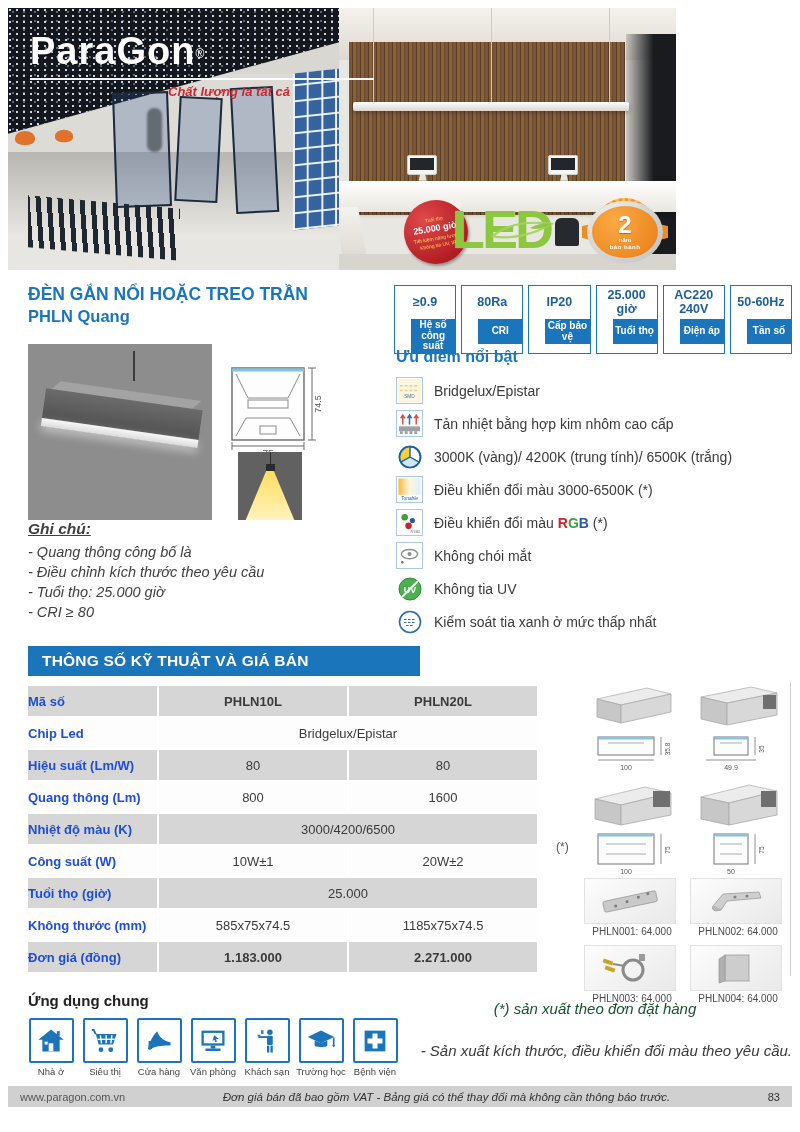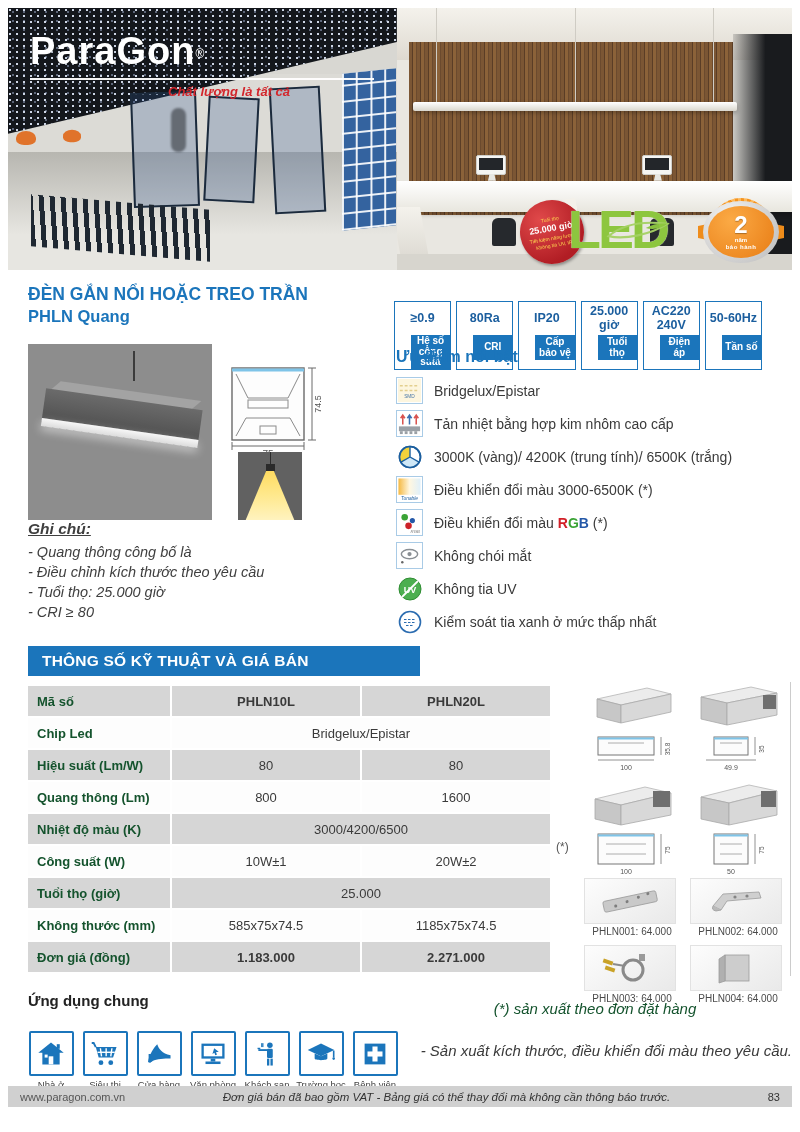--- a/index.html
+++ b/index.html
@@ -1,21 +1,21 @@
 <!DOCTYPE html>
 <html><head>
 <meta charset="utf-8">
 <style>
   * { margin:0; padding:0; box-sizing:border-box; }
   html,body { background:#ffffff; }
   body { width:800px; height:1132px; position:relative; font-family:"Liberation Sans","DejaVu Sans",sans-serif; color:#3a3a3a; overflow:hidden; }
   .page { position:absolute; inset:0; }
 
   
-  .hero { position:absolute; left:8px; top:8px; width:784px; height:262px; overflow:hidden; background:#ddd;text-align:right; }
+  .hero { position:absolute; left:8px; top:8px; width:668px; height:262px; overflow:hidden; background:#ddd;text-align:right; }
   .photo-left { position:absolute; left:0; top:0; width:49.6%; height:100%; background:#d8d7d2; overflow:hidden; }
   .pl-wall { position:absolute; left:0; top:25%; width:100%; height:40%; background:#dcdbd6; }
   .pl-floor { position:absolute; left:0; bottom:0; width:100%; height:45%; background:linear-gradient(#b7b6b0,#e7e6e1 70%); }
   .pl-ceiling { position:absolute; left:0; top:0; width:100%; height:50%;
     background-color:#14171c;
     background-image:radial-gradient(circle at 2px 2px, rgba(215,224,240,.95) 1px, transparent 1.5px),
                      radial-gradient(circle at 5px 4px, rgba(150,165,195,.55) 1px, transparent 1.4px);
     background-size:7px 6px, 11px 9px;
     clip-path:polygon(0 0,100% 0,100% 26%,0 96%); }
   .pl-bluewall { position:absolute; right:0; top:24%; width:14%; height:60%;
@@ -77,21 +77,21 @@
   .medal-silver { position:absolute; inset:5px; border-radius:50%; background:radial-gradient(circle at 35% 30%, #f5f5f5, #b9b9b9); }
   .medal-core { position:absolute; inset:10px; border-radius:50%; background:radial-gradient(circle at 35% 28%, #fbaa45, #e87c14);
     display:flex; flex-direction:column; align-items:center; justify-content:center; color:#fff; }
   .medal-num { font-size:24px; font-weight:900; line-height:1; text-shadow:0 1px 1px rgba(0,0,0,.3); }
   .medal-unit { font-size:6px; font-weight:bold; line-height:1.2; }
   .medal-text { font-size:6px; font-weight:bold; line-height:1.1; letter-spacing:.5px; }
 
   
   .title-block { position:absolute; left:28px; top:284px; color:#1b75bb; font-weight:bold; line-height:1.25; }
   .title-l1 { font-size:17.5px; } .title-l2 { font-size:16.5px; }
-  .spec-badges { position:absolute; left:394px; top:301px; width:368px; display:flex; gap:5px; }
+  .spec-badges { position:absolute; left:394px; top:285px; width:398px; display:flex; gap:5px; }
   .spec-badge { flex:1; border:1.5px solid #1b75bb; background:#fff; display:flex; flex-direction:column; }
   .sb-val { height:33px; display:flex; align-items:center; justify-content:center; text-align:center;
     font-size:12.5px; font-weight:bold; color:#1b5e9e; line-height:1.05; padding:1px 2px; }
   .sb-label { min-height:25px; background:#1b75bb; color:#fff; font-size:10px; font-weight:bold;
     display:flex; align-items:center; justify-content:center; text-align:center; line-height:1.05; padding:1px 2px;margin-left:16px; }
 
   
   .product-photo { position:absolute; left:28px; top:344px; width:184px; height:176px; background:#8d8d8d; overflow:hidden; }
   .pp-wire { position:absolute; left:57%; top:4%; width:2px; height:17%; background:#3b3b3b; }
   .pp-lamp { position:absolute; left:7%; top:26%; width:86%; height:46%; transform:rotate(8deg); }
@@ -122,39 +122,39 @@
   .f-text { font-size:14px; color:#3a3a3a; }
   .rgb-r { color:#d22128; font-weight:bold; } .rgb-g { color:#3aa335; font-weight:bold; } .rgb-b { color:#2458a8; font-weight:bold; }
 
   
   .section-bar { position:absolute; left:28px; top:646px; width:392px; height:30px; background:#1b75bb;
     color:#fff; font-size:15.5px; font-weight:bold; display:flex; align-items:center; padding-left:14px; letter-spacing:.2px; }
 
   
   table.spec { position:absolute; left:26px; top:684px; border-collapse:separate; border-spacing:2px; }
   table.spec td { height:30px; font-size:13px; vertical-align:middle; }
-  td.lbl { width:142px; padding-left:9px; font-weight:bold; color:#14532d; text-align:left; }
+  td.lbl { width:129px; font-weight:bold; color:#1d4ed8; text-align:left; }
   td.val { width:188px; text-align:center; color:#3a3a3a; }
   tr.g td { background:#d6d6d6; } tr.w td { background:#fdfdfd; }
   .code,.price { color:#1b75bb; font-weight:bold; }
 
   
   .right-panel { position:absolute; left:556px; top:682px; width:232px; padding-left:28px; }
   .rp-grid { display:grid; grid-template-columns:96px 96px; column-gap:10px; row-gap:2px; }
   .rp-bar { height:48px; display:flex; align-items:center; justify-content:center; }
   .rp-xsec { height:46px; display:flex; align-items:flex-start; justify-content:center; }
   .asterisk { position:absolute; left:0px; top:158px; font-size:12px; color:#555; }
   .acc-card { width:92px; height:46px; background:linear-gradient(145deg,#fdfdfd,#e9e9e9); border:1px solid #e2e2e2;
     display:flex; align-items:center; justify-content:center; }
   .acc-caption { font-size:10px; color:#4a4a4a; text-align:center; margin:2px 0 6px; }
   .panel-divider { position:absolute; left:790px; top:682px; width:1px; height:294px; background:#cccccc; }
 
   
   .apps-block { position:absolute; left:28px; top:992px; width:380px; }
-  .apps-head { font-size:15px; font-weight:bold; color:#222; margin-bottom:22px; }
+  .apps-head { font-size:15px; font-weight:bold; color:#222; margin-bottom:9px; }
   .apps-row { display:flex; gap:8px; }
   .app-item { width:46px; display:flex; flex-direction:column; align-items:center; }
   .app-box { width:45px; height:45px; border:2px solid #1b75bb; border-radius:2px; background:#fff;
     display:flex; align-items:center; justify-content:center; }
   .app-label { font-size:9.5px; color:#444; margin-top:3px; white-space:nowrap; }
 
   
   .order-note1 { position:absolute; left:400px; top:1000px; width:390px; text-align:center;
     font-size:15px; font-style:italic; color:#14532d; }
   .order-note2 { position:absolute; left:396px; top:1042px; width:396px; text-align:right;

